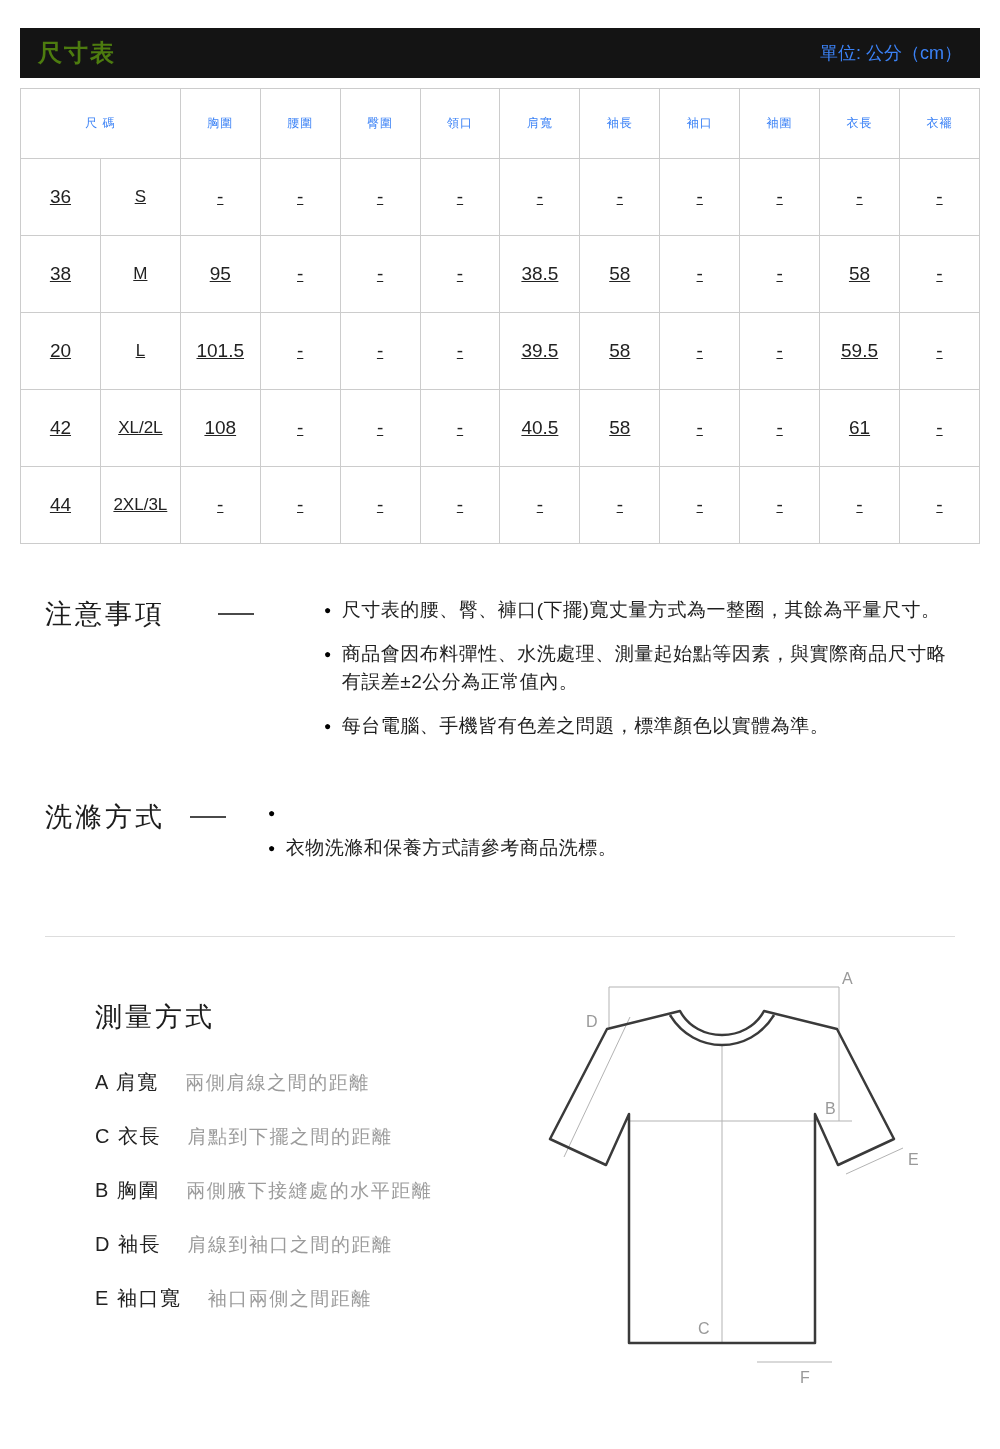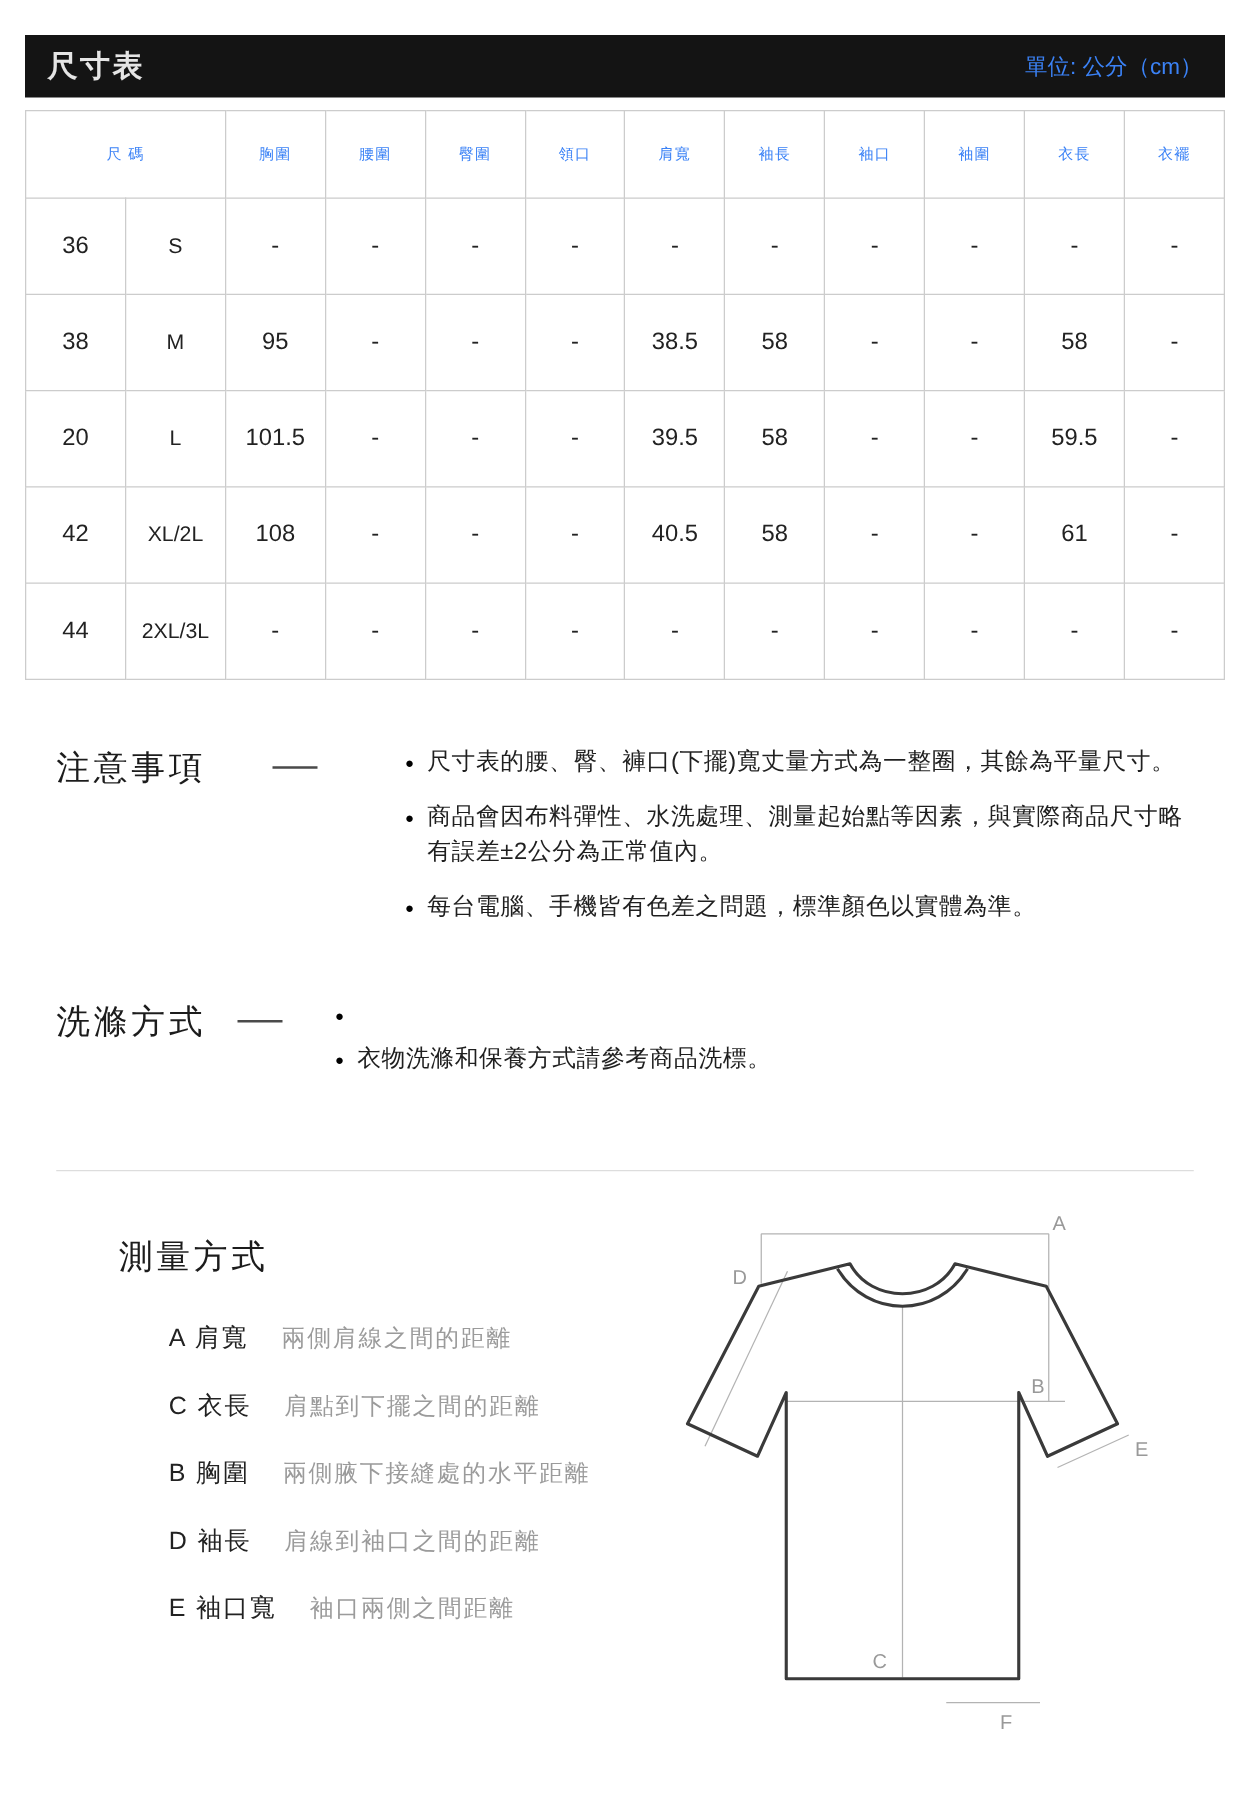--- a/index.html
+++ b/index.html
@@ -2,47 +2,47 @@
 <html><head>
 <meta charset="utf-8">
 <style>
   *{box-sizing:border-box;margin:0;padding:0;}
   html,body{background:#fff;}
   body{width:1000px;font-family:"Liberation Sans","DejaVu Sans",sans-serif;color:#222;}
   .page{width:1000px;height:1449px;padding:28px 20px 0;overflow:hidden;background:#fff;position:relative;}
 
   
   .titlebar{height:50px;background:#141414;display:flex;align-items:center;justify-content:space-between;padding:0 18px;}
-  .titlebar .t{color:#e5e5e5;font-size:24px;font-weight:700;letter-spacing:2px;}
+  .titlebar .t{color:#4d7c0f;font-size:24px;font-weight:700;letter-spacing:2px;}
   .titlebar .u{color:#3b82f6;font-size:18px;font-weight:400;}
 
   
   table.size{width:100%;border-collapse:collapse;margin-top:10px;table-layout:fixed;}
   table.size th,table.size td{border:1px solid #ccc;text-align:center;vertical-align:middle;background:#fff;}
   table.size th{height:70px;font-size:12px;font-weight:400;color:#3b82f6;letter-spacing:1px;}
-  table.size td{height:77px;font-size:19px;color:#222;}
+  table.size td{height:77px;font-size:19px;color:#222;text-decoration:underline;}
   table.size td.lbl{font-size:17px;}
 
   
   .section{display:flex;margin:0 25px;align-items:flex-start;}
   .section h2{flex:none;width:145px;font-size:27px;font-weight:400;letter-spacing:3px;color:#1c1c1c;}
   .head-dash{flex:none;width:36px;height:2px;background:#4a4a4a;margin-top:17px;}
   .section ul{flex:1;list-style:none;margin-left:42px;}
   .section li{display:flex;align-items:flex-start;font-size:19px;line-height:1.5;color:#1f1f1f;margin-bottom:15px;letter-spacing:0.5px;}
   .bullet{flex:none;font-size:12px;line-height:1;margin:8px 10px 0 0;color:#000;}
   .notes{margin-top:52px;gap:28px;}
   .washing{margin-top:44px;justify-content:center;}
 
   .divider{margin:58px 25px 0;border-top:1px solid #ddd;height:0;}
 
   
   .measure{display:flex;align-items:flex-start;margin-top:50px;padding-left:75px;padding-right:18px;}
-  .measure h2{font-size:27px;font-weight:400;letter-spacing:3px;color:#1c1c1c;}
+  .measure h2{font-size:27px;font-weight:400;letter-spacing:3px;color:#1c1c1c;margin-top:12px;}
   .mlist{margin-top:34px;}
-  .mrow{margin-bottom:27px;white-space:nowrap;margin-left:40px;}
+  .mrow{margin-bottom:27px;white-space:nowrap;}
   .mlabel{font-size:20px;color:#222;letter-spacing:1.5px;}
   .mdesc{font-size:19px;color:#9b9b9b;margin-left:22px;letter-spacing:1.5px;}
   .diagram-wrap{margin-left:auto;margin-top:-16px;flex:none;}
 </style>
 </head>
 <body>
 
 <div class="page">
 
   <div class="titlebar">

